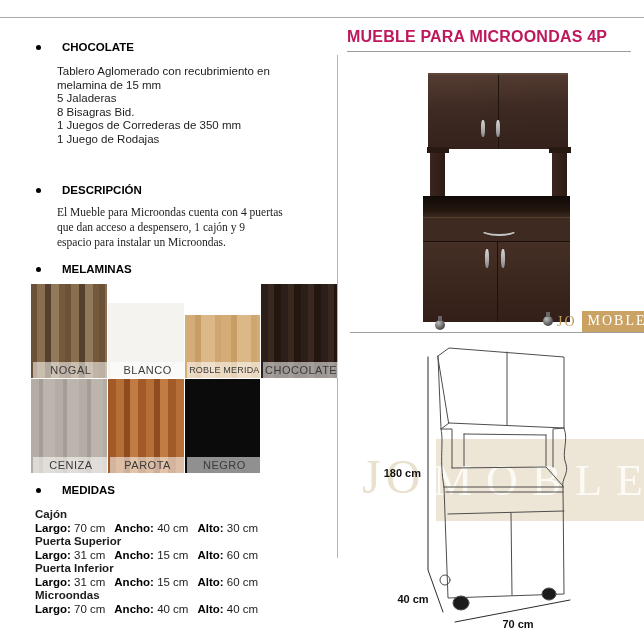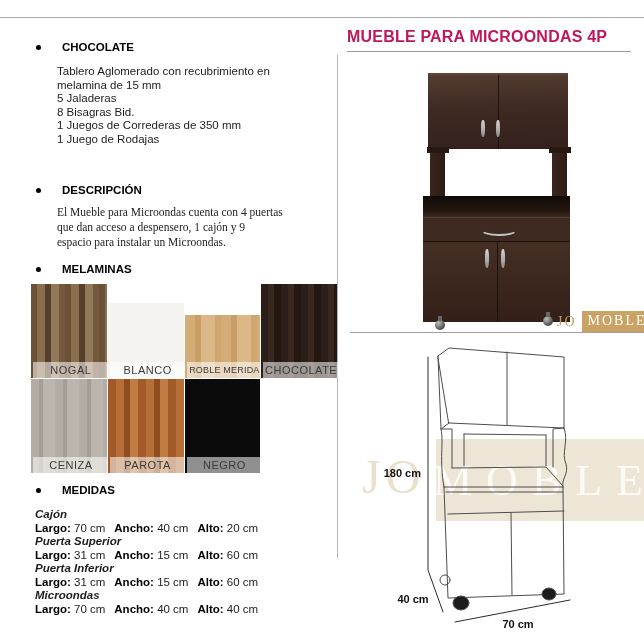--- a/index.html
+++ b/index.html
@@ -26,21 +26,21 @@
   .sw-polar{background:repeating-linear-gradient(90deg,#efeae2 0 8px,#e5dfd4 8px 12px,#f1ece4 12px 24px);}
   .sw-blanco{background:#f4f3ef;margin-top:19px;}
   .sw-roble{background:repeating-linear-gradient(90deg,#d4ac78 0 10px,#c89e66 10px 16px,#dcb788 16px 30px,#cfa670 30px 36px);margin-top:31px;}
   .sw-chocolate{background:repeating-linear-gradient(90deg,#2c1e18 0 7px,#39281f 7px 13px,#241710 13px 20px);}
   .sw-ceniza{background:repeating-linear-gradient(90deg,#b4ada5 0 8px,#a59e96 8px 12px,#bcb5ad 12px 24px);}
   .sw-parota{background:repeating-linear-gradient(90deg,#a25a28 0 8px,#b76f38 8px 16px,#8e4c1f 16px 22px,#c07c42 22px 30px);}
   .sw-negro{background:#0b0b0b;}
 
   
   .med-block{position:absolute;left:35px;top:508px;font-size:11.5px;line-height:13.5px;color:#1c1c1c;}
-  .med-name{font-weight:bold;font-style:italic;}
+  .med-name{font-weight:bold;}
   .med-vals b{font-weight:bold;color:#000;}
   .med-vals span.v{margin-right:9px;}
 
   
   .title{position:absolute;left:347px;top:28px;font-size:16px;font-weight:bold;color:#be185d;letter-spacing:0.2px;}
   .title-underline{position:absolute;left:347px;top:51px;width:284px;height:1px;background:#9c9c9c;}
 
   
   .ph-doors{position:absolute;left:428px;top:73px;width:140px;height:74px;background:linear-gradient(178deg,#543c31 0%,#3e2a23 45%,#34211b 100%);border-top:2px solid #5e463a;}
   .ph-doors .split{position:absolute;left:50%;top:0;width:1px;height:100%;background:#20130e;}
@@ -129,21 +129,21 @@
     </div>
   </div>
 
   <div class="sec-head h-med">
     <span class="bullet"></span>
     <span>MEDIDAS</span>
   </div>
   <div class="med-block">
     <div class="med-name">Cajón</div>
     <div class="med-vals">
-      <b>Largo:</b> <span class="v">70 cm</span><b>Ancho:</b> <span class="v">40 cm</span><b>Alto:</b> <span class="v">20 cm</span>
+      <b>Largo:</b> <span class="v">70 cm</span><b>Ancho:</b> <span class="v">40 cm</span><b>Alto:</b> <span class="v">30 cm</span>
     </div>
     <div class="med-name">Puerta Superior</div>
     <div class="med-vals">
       <b>Largo:</b> <span class="v">31 cm</span><b>Ancho:</b> <span class="v">15 cm</span><b>Alto:</b> <span class="v">60 cm</span>
     </div>
     <div class="med-name">Puerta Inferior</div>
     <div class="med-vals">
       <b>Largo:</b> <span class="v">31 cm</span><b>Ancho:</b> <span class="v">15 cm</span><b>Alto:</b> <span class="v">60 cm</span>
     </div>
     <div class="med-name">Microondas</div>

